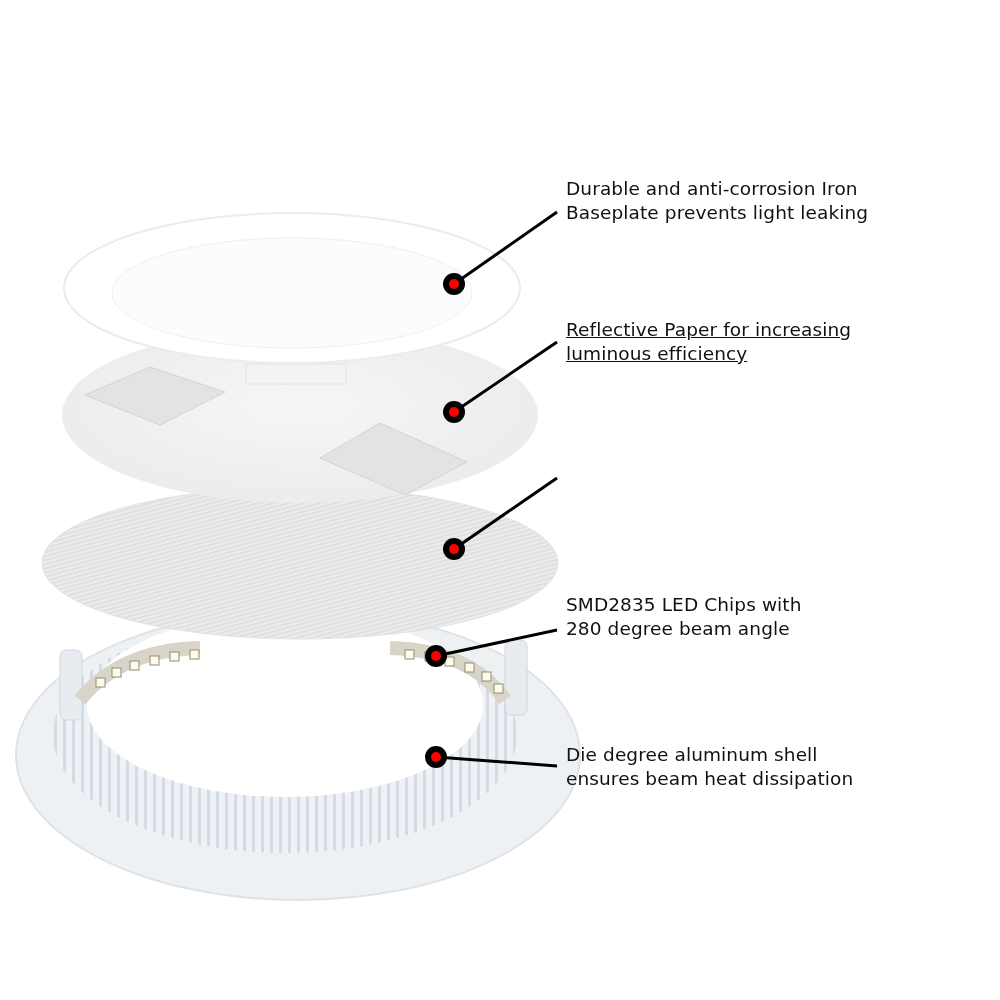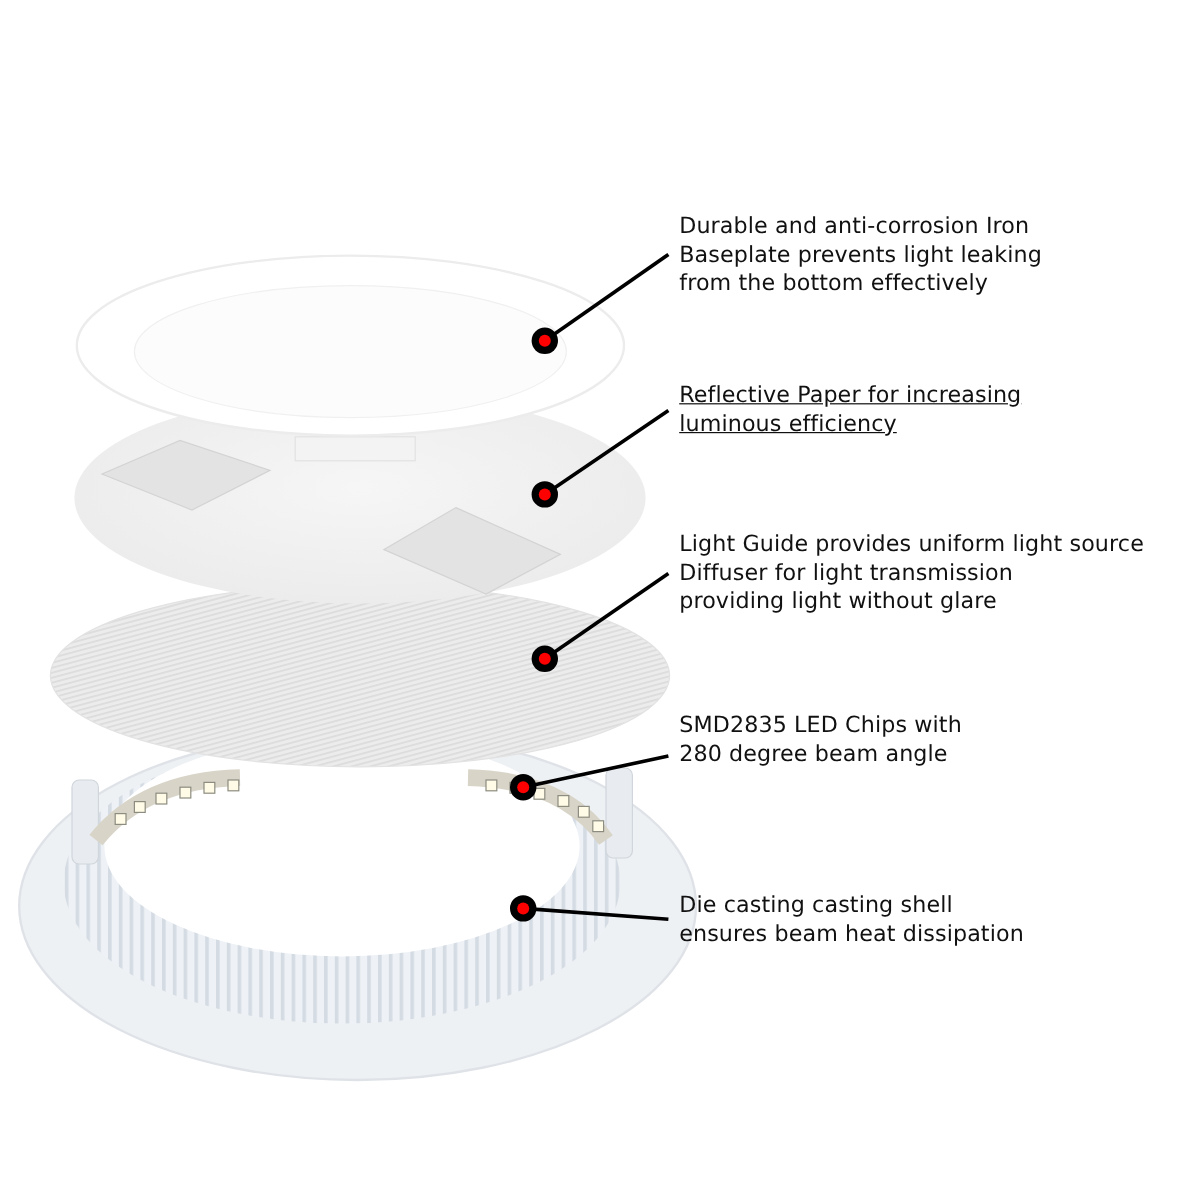--- a/index.html
+++ b/index.html
@@ -99,36 +99,30 @@
       <g>
           <circle cx="436" cy="757" r="11" fill="#000"></circle>
           <circle cx="436" cy="757" r="5" fill="#ff0000"></circle>
         </g>
     </g>
   </svg>
 
   <div class="callout-text" style="top:177px;">
     <div>Durable and anti-corrosion Iron</div>
     <div>Baseplate prevents light leaking</div>
-    <div>from the bottom effectively</div>
   </div>
 
   <div class="callout-text" style="top:318px;text-decoration:underline;">
     <div>Reflective Paper for increasing</div>
     <div>luminous efficiency</div>
   </div>
 
-  <div class="callout-text" style="top:442px;">
-    <div>Light Guide provides uniform light source</div>
-    <div>Diffuser for light transmission</div>
-    <div>providing light without glare</div>
-  </div>
 
   <div class="callout-text" style="top:593px;">
     <div>SMD2835 LED Chips with</div>
     <div>280 degree beam angle</div>
   </div>
 
   <div class="callout-text" style="top:743px;">
-    <div>Die casting casting shell</div>
+    <div>Die degree aluminum shell</div>
     <div>ensures beam heat dissipation</div>
   </div>
 </div>
 
 </body></html>

